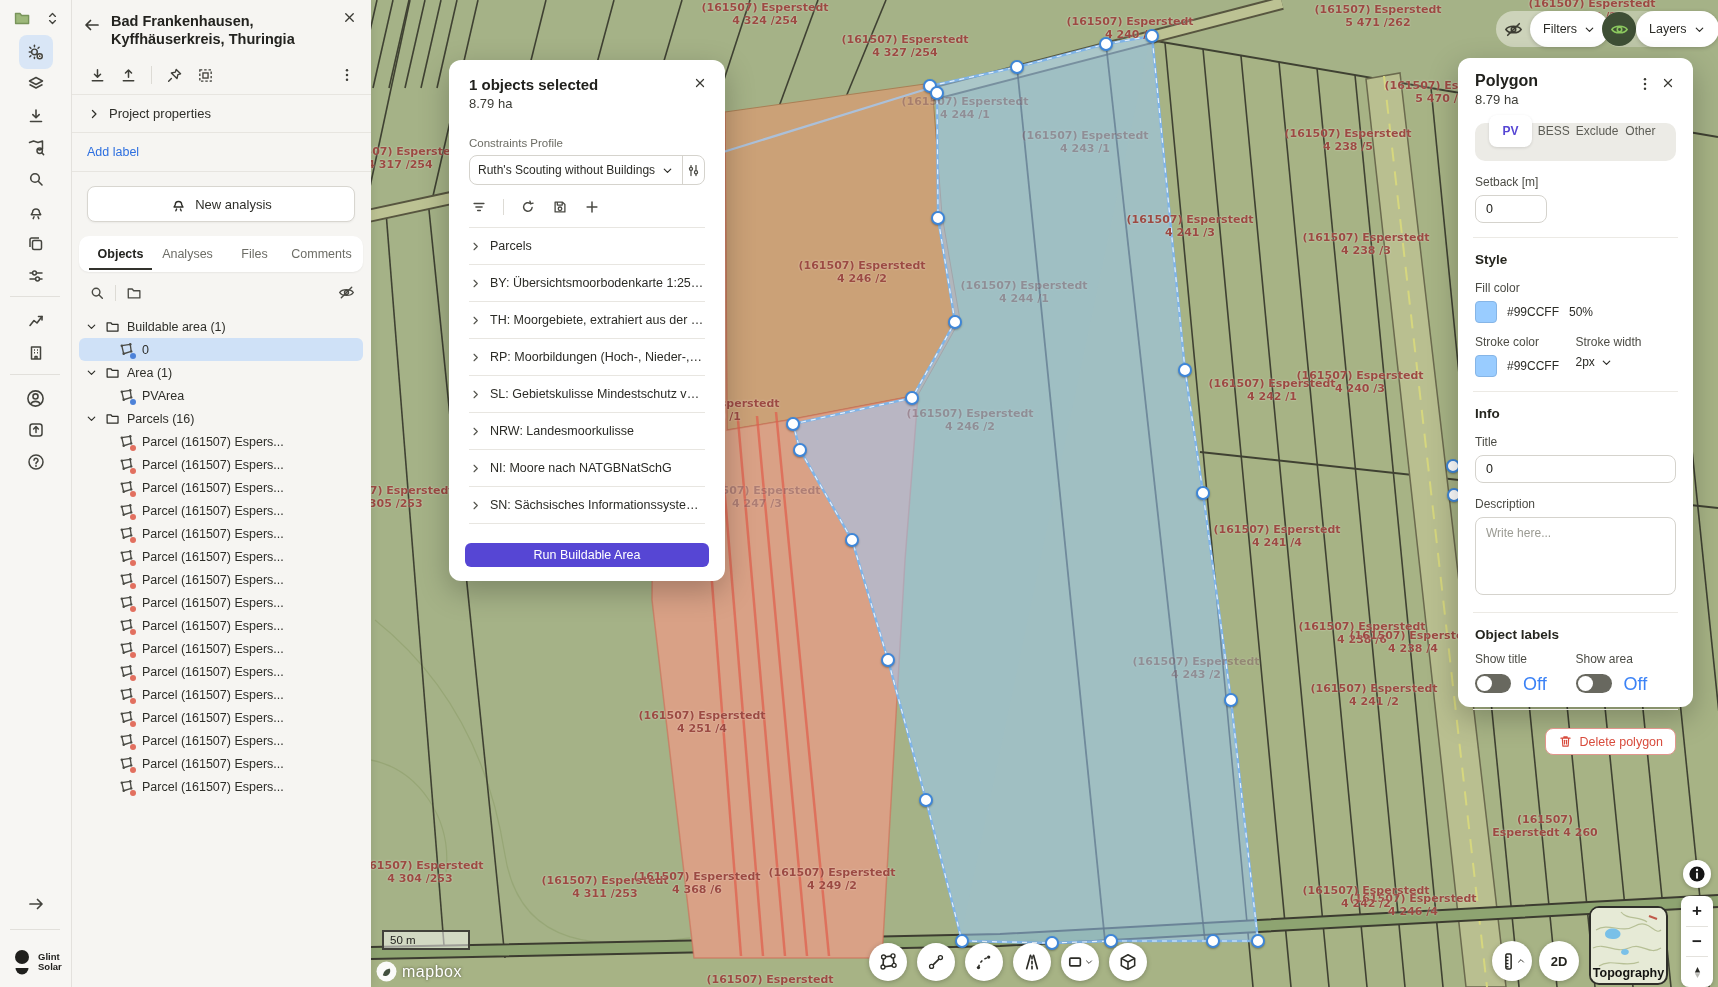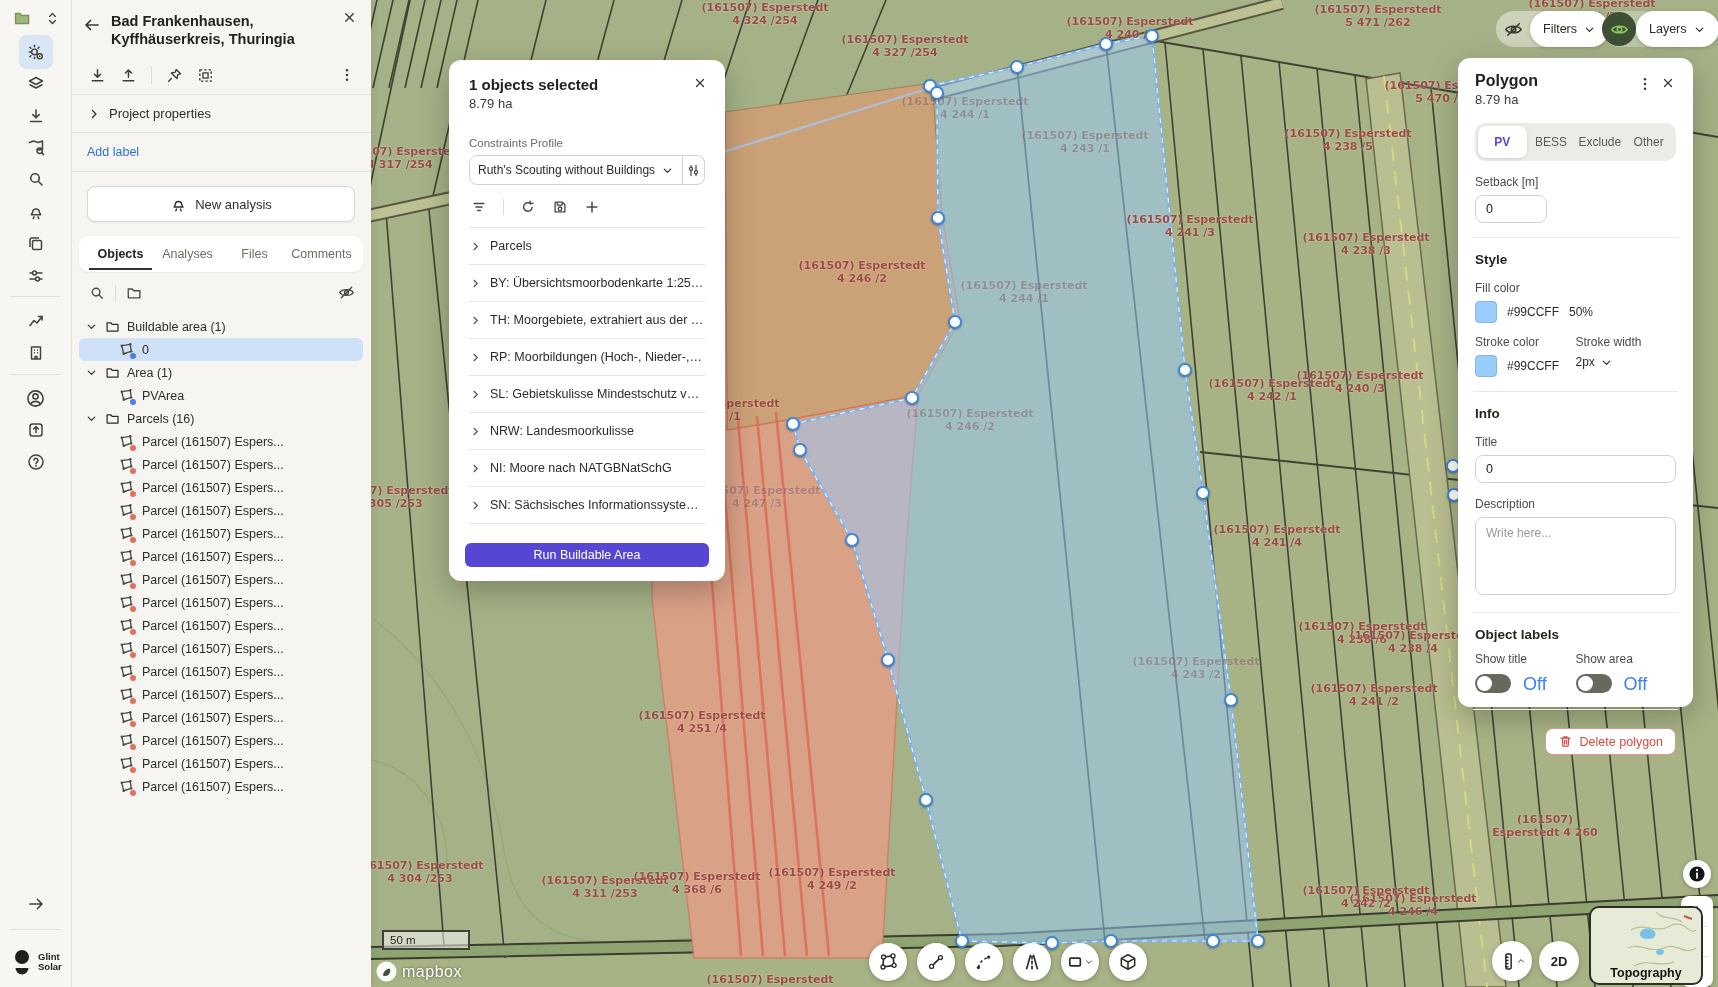--- a/index.html
+++ b/index.html
@@ -72,21 +72,21 @@
   .dg-item span{overflow:hidden;text-overflow:ellipsis;}
   .dg-run{position:absolute;left:16px;right:16px;bottom:14px;height:24px;background:#5646d4;color:#fff;
     border:none;border-radius:6px;font-size:12.5px;font-family:inherit;cursor:pointer;}
   
   .rpanel{position:absolute;left:1458px;top:58px;width:235px;height:649px;background:#fff;border-radius:12px;
     box-shadow:0 10px 30px rgba(0,0,0,.25);z-index:28;padding:14px 17px;box-sizing:border-box;font-size:12px;}
   .rp-title{font-size:16px;font-weight:bold;color:#21211d;}
   .rp-area{font-size:13px;color:#3c3c36;margin-top:2px;}
   .rp-kebab{position:absolute;right:40px;top:18px;color:#3a3a34;cursor:pointer;}
   .rp-close{position:absolute;right:14px;top:14px;font-size:15px;color:#3a3a34;cursor:pointer;padding:4px;}
-  .rp-tabs{margin-top:16px;background:#ecebe6;border-radius:10px;height:38px;display:flex;align-items:flex-start;padding:3px;box-sizing:border-box;}
+  .rp-tabs{margin-top:16px;background:#ecebe6;border-radius:10px;height:38px;display:flex;align-items:flex-end;padding:14px;box-sizing:border-box;}
   .rp-tab{flex:1;text-align:center;font-size:12px;color:#5c5c55;height:32px;line-height:32px;border-radius:8px;cursor:pointer;}
   .rp-tab.active{background:#fff;color:#5646d4;font-weight:bold;box-shadow:0 1px 3px rgba(0,0,0,.12);}
   .rp-sub{color:#4c4c45;margin:14px 0 6px;}
   .rp-input{width:72px;height:28px;border:1px solid #d5d3cd;border-radius:8px;padding:0 10px;font-size:12.5px;
     font-family:inherit;color:#21211d;background:#fff;box-sizing:border-box;}
   .rp-input.wide{width:100%;}
   .rp-div{height:1px;background:#eceae5;margin:14px -2px;}
   .rp-h{font-size:13.5px;font-weight:bold;color:#26261f;}
   .swrow{display:flex;align-items:center;gap:10px;margin-top:6px;font-size:12px;color:#2b2b26;}
   .swatch{width:20px;height:20px;border-radius:4px;background:#99ccff;border:1px solid #86b5e6;flex:none;cursor:pointer;}
@@ -107,21 +107,21 @@
     font-size:12.5px;color:#2b2b26;box-shadow:0 1px 4px rgba(0,0,0,.2);cursor:pointer;}
   
   .tool-circle{position:absolute;width:38px;height:38px;border-radius:50%;background:#fff;z-index:26;
     box-shadow:0 1px 5px rgba(0,0,0,.25);display:flex;align-items:center;justify-content:center;color:#2c2c27;cursor:pointer;}
   
   .zoomcol{position:absolute;left:1681px;top:896px;width:32px;height:91px;background:#fff;border-radius:8px;
     z-index:26;box-shadow:0 1px 5px rgba(0,0,0,.25);display:flex;flex-direction:column;align-items:center;}
   .zoomcol .zbtn{flex:1;width:100%;display:flex;align-items:center;justify-content:center;font-size:17px;font-weight:bold;color:#222;cursor:pointer;}
   .zoomcol .zdiv{width:22px;height:1px;background:#e4e2dd;}
   .minimap{position:absolute;left:1589px;top:906px;width:75px;height:75px;border:2px solid #2e2e29;border-radius:10px;
-    overflow:hidden;z-index:26;background:#e6ead6;cursor:pointer;padding-left:35px;}
+    overflow:hidden;z-index:26;background:#e6ead6;cursor:pointer;}
   .minimap .cap{position:absolute;left:0;right:0;bottom:3px;text-align:center;font-size:12.5px;font-weight:bold;color:#141412;}
   .scalebar{position:absolute;left:382px;top:930px;width:88px;height:20px;background:rgba(255,255,255,.5);
     border:2px solid #41413a;box-sizing:border-box;z-index:24;font-size:11.5px;color:#1f1f1c;
     display:flex;align-items:center;padding-left:6px;}
   .mapboxlogo{position:absolute;left:376px;top:961px;display:flex;align-items:center;gap:5px;z-index:24;}
   .mapboxlogo .word{font-size:16px;font-weight:normal;color:#fff;letter-spacing:.5px;
     text-shadow:0 0 3px rgba(60,60,40,.9);}
   .infobtn{position:absolute;left:1683px;top:860px;width:28px;height:28px;border-radius:50%;background:#fff;
     z-index:26;box-shadow:0 1px 4px rgba(0,0,0,.25);display:flex;align-items:center;justify-content:center;cursor:pointer;}
   .roundbtn{position:absolute;border-radius:50%;background:#fff;z-index:26;box-shadow:0 1px 5px rgba(0,0,0,.25);

